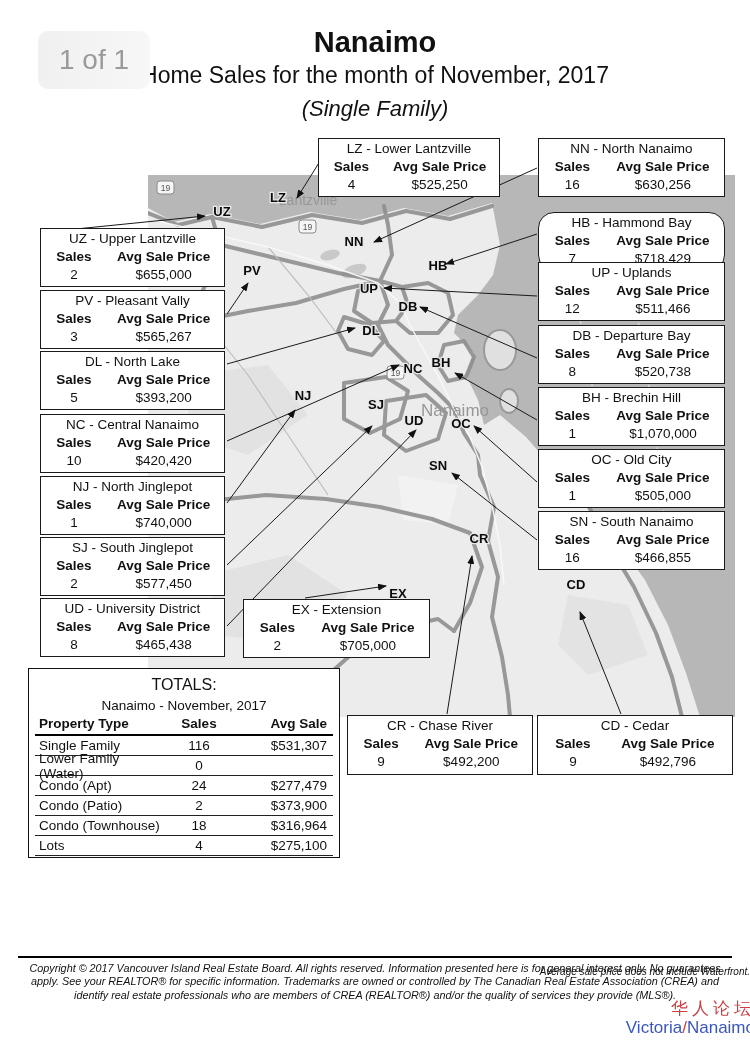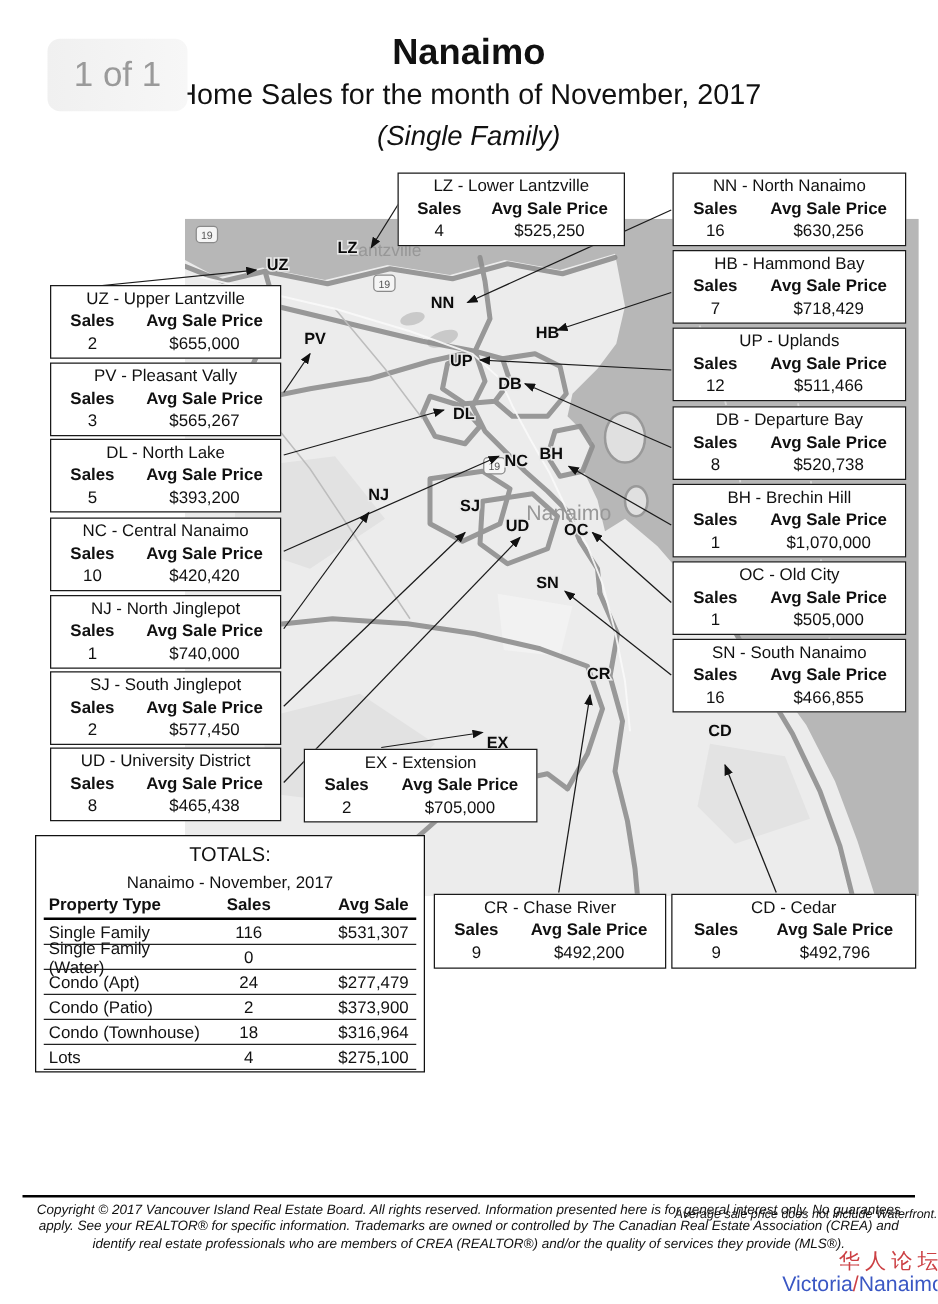--- a/index.html
+++ b/index.html
@@ -282,21 +282,21 @@
     <div class="t">NN - North Nanaimo</div>
     <div class="row hdr">
         <span class="c1">Sales</span>
         <span class="c2">Avg Sale Price</span>
       </div>
     <div class="row">
         <span class="c1">16</span>
         <span class="c2">$630,256</span>
       </div>
   </div>
-  <div class="callout" style="left:538px;top:200px;width:187px;">
+  <div class="callout" style="left:538px;top:212px;width:187px;border-radius:16px;">
     <div class="t">HB - Hammond Bay</div>
     <div class="row hdr">
         <span class="c1">Sales</span>
         <span class="c2">Avg Sale Price</span>
       </div>
     <div class="row">
         <span class="c1">7</span>
         <span class="c2">$718,429</span>
       </div>
   </div>
@@ -398,21 +398,21 @@
       <span class="tc-name">Property Type</span>
       <span class="tc-sales">Sales</span>
       <span class="tc-avg">Avg Sale</span>
     </div>
     <div class="trow">
       <span class="tc-name">Single Family</span>
       <span class="tc-sales">116</span>
       <span class="tc-avg">$531,307</span>
     </div>
     <div class="trow">
-      <span class="tc-name">Single Family (Water)</span>
+      <span class="tc-name">Lower Family (Water)</span>
       <span class="tc-sales">0</span>
       <span class="tc-avg"></span>
     </div>
     <div class="trow">
       <span class="tc-name">Condo (Apt)</span>
       <span class="tc-sales">24</span>
       <span class="tc-avg">$277,479</span>
     </div>
     <div class="trow">
       <span class="tc-name">Condo (Patio)</span>

